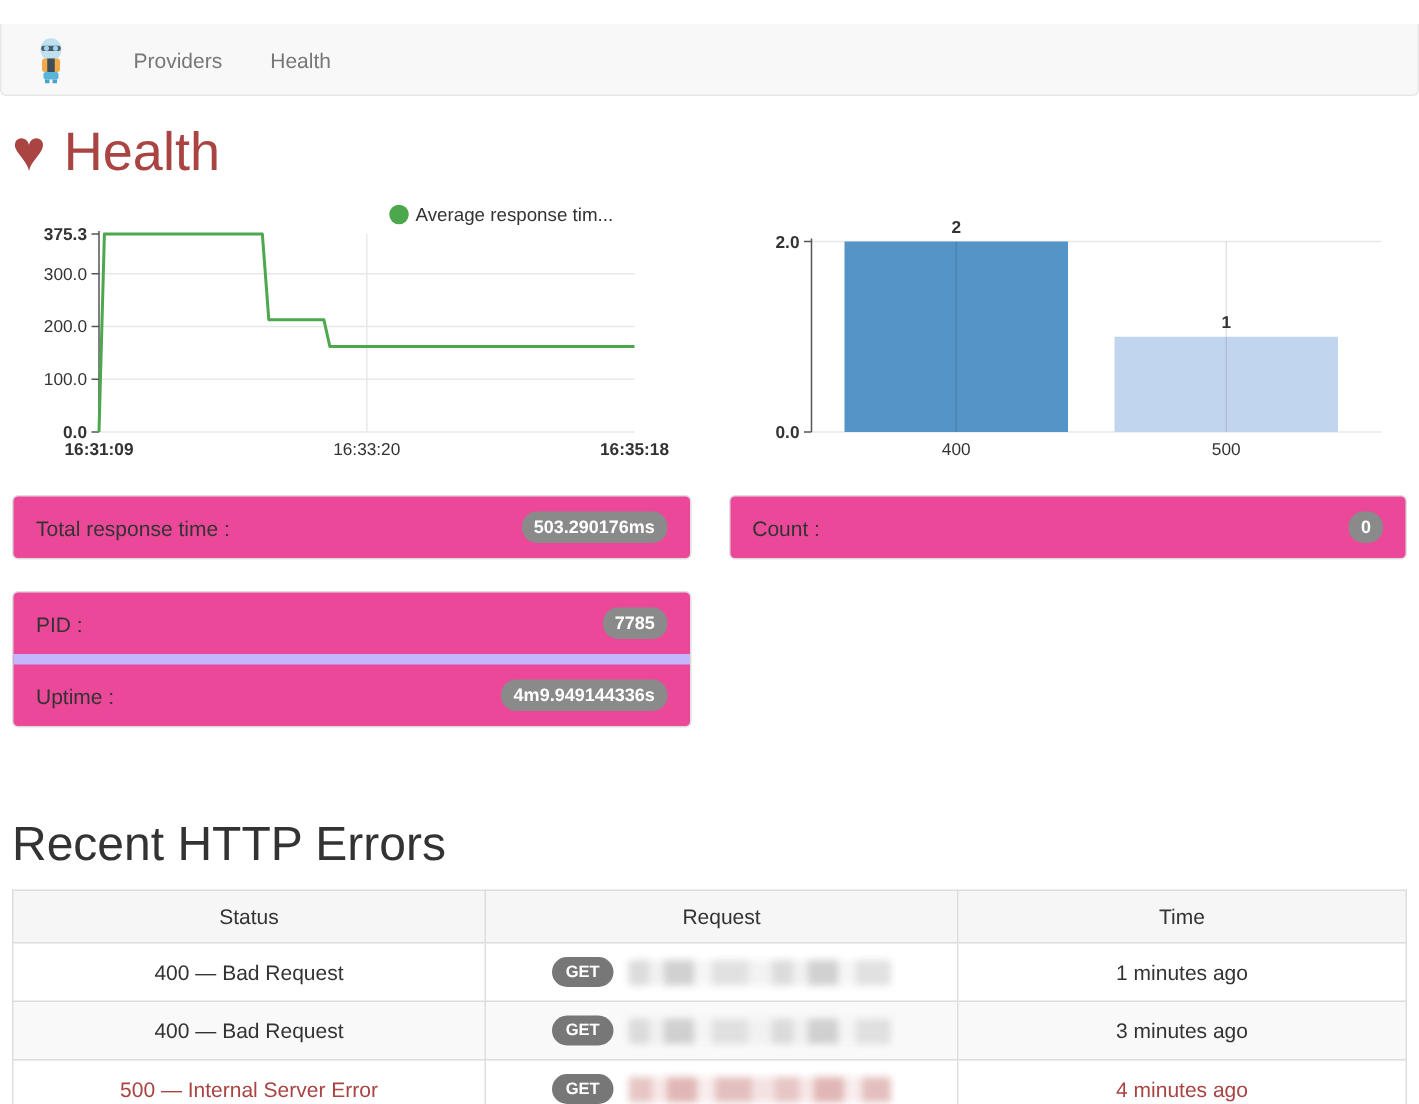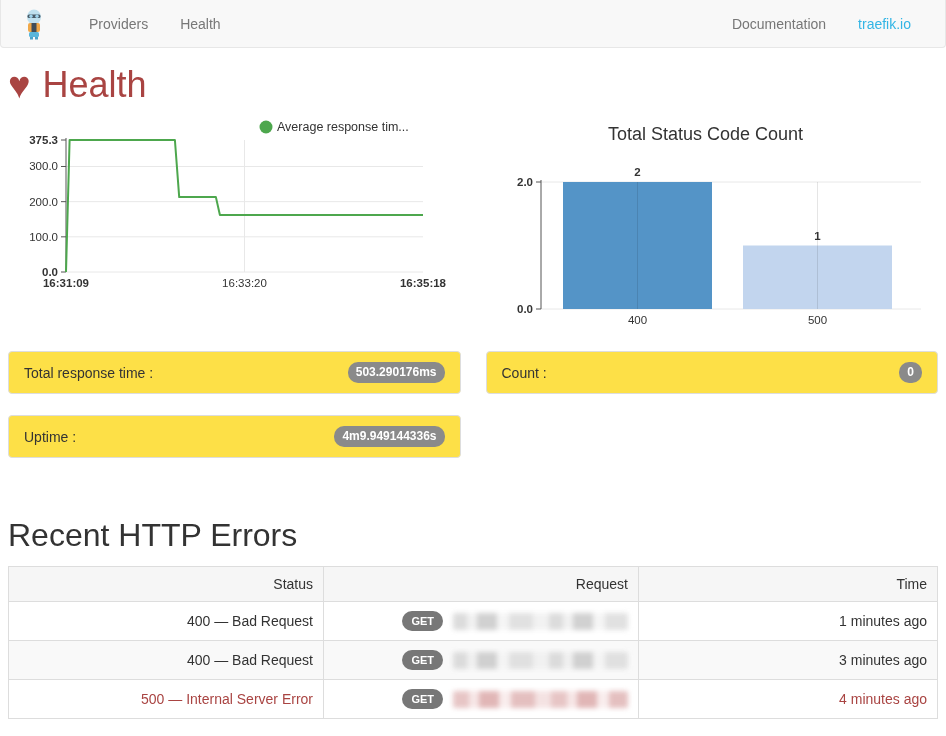--- a/index.html
+++ b/index.html
@@ -7,21 +7,21 @@
   body {
     width: 946px; height: 736px; overflow: hidden;
     font-family: "Liberation Sans", "DejaVu Sans", sans-serif;
     color: #333; font-size: 14px;
   }
   
   .navbar {
     height: 48px; background: #f8f8f8;
     border: 1px solid #e7e7e7; border-top: none;
     border-radius: 0 0 4px 4px;
-    display: flex; align-items: center;
+    display: flex; align-items: center; margin-top: 16px;
   }
   .navbar .brand { margin: 0 26px 0 20px; display:flex; align-items:center; }
   .nav-link {
     color: #777; text-decoration: none; font-size: 14px;
     padding: 0 16px; cursor: pointer;
   }
   .nav-right { margin-left: auto; display:flex; align-items:center; padding-right: 18px; }
   .nav-link.ext { color: #33b5e5; }
   
   .container { padding: 0 8px; }
@@ -30,39 +30,39 @@
     color: #a94442; font-size: 36px; font-weight: 400;
   }
   .heart { font-size: 38px; margin-right: 12px; line-height: 1; }
   
   .charts-row { display: grid; grid-template-columns: 1fr 1fr; margin-top: 4px; }
   .chart-title { text-align: center; font-size: 18px; color: #333; margin: 14px 0 2px 0; }
   .chart-box svg { display:block; }
   
   .panels-row { display: grid; grid-template-columns: 1fr 1fr; column-gap: 25px; margin-top: 14px; }
   .panel {
-    border: 1px solid #ddd; border-radius: 4px; background: #fde047; margin-bottom: 21px;
+    border: 1px solid #ddd; border-radius: 4px; background: #ec4899; margin-bottom: 21px;
   }
   .panel-row {
     display: flex; align-items: center; justify-content: space-between;
     padding: 10px 15px; font-size: 14px; color: #333;
   }
   .panel-row + .panel-row { border-top: 7px solid #c4b5fd; }
   .badge {
     background: #8a8a8a; color: #fff; font-size: 12px; font-weight: bold;
     padding: 3px 8px; border-radius: 10px; min-width: 10px; text-align: center;
     line-height: 1.25;
   }
   
   .errors-heading { font-size: 32px; font-weight: 500; color: #333; margin: 38px 0 12px 0; }
   table.errors {
     width: 100%; border-collapse: collapse; border: 1px solid #ddd; font-size: 14px;
   }
   table.errors th, table.errors td {
-    border: 1px solid #ddd; text-align: right; font-weight: 400;
+    border: 1px solid #ddd; text-align: center; font-weight: 400;
     padding: 9px 10px; vertical-align: middle;
   }
   table.errors thead th { background: #f6f6f6; color: #333; }
   table.errors tbody tr:nth-child(2) { background: #f9f9f9; }
   table.errors td.col-status { width: 315px; }
   table.errors td.col-request { width: 315px; text-decoration: underline; }
   tr.danger td, tr.danger .status-text, tr.danger .time-text { color: #a94442; }
   .method-badge {
     display: inline-block; background: #777; color: #fff; font-weight: bold;
     font-size: 11px; padding: 4px 9px; border-radius: 11px; vertical-align: middle;
@@ -93,24 +93,20 @@
       <circle cx="16" cy="8.2" r="1.7" fill="#9fd4ec"></circle>
       <rect x="7" y="15" width="12" height="9" rx="2" fill="#f0a848"></rect>
       <rect x="10.5" y="15" width="5" height="9" fill="#3f4d58"></rect>
       <rect x="8" y="24" width="10" height="5" rx="1.5" fill="#59b6db"></rect>
       <rect x="9" y="29" width="3" height="2.5" fill="#4aa3c9"></rect>
       <rect x="14" y="29" width="3" height="2.5" fill="#4aa3c9"></rect>
     </svg>
   </span>
   <a class="nav-link">Providers</a>
   <a class="nav-link">Health</a>
-  <span class="nav-right">
-    <a class="nav-link">Documentation</a>
-    <a class="nav-link ext">traefik.io</a>
-  </span>
 </nav>
 
 <div class="container">
 
   <h1 class="page-title">
     <span class="heart">♥</span>
     <span>Health</span>
   </h1>
 
   <div class="charts-row">
@@ -134,21 +130,20 @@
           <text x="50" y="60.48441247002398" font-size="11.5" fill="#333" text-anchor="end" font-weight="normal">300.0</text>
           <line x1="53" y1="30" x2="58" y2="30" stroke="#555" stroke-width="1"></line>
           <text x="50" y="34" font-size="11.5" fill="#333" text-anchor="end" font-weight="bold">375.3</text>
           <text x="58" y="177" font-size="11.5" fill="#333" text-anchor="middle" font-weight="bold">16:31:09</text>
           <text x="236.5" y="177" font-size="11.5" fill="#333" text-anchor="middle" font-weight="normal">16:33:20</text>
           <text x="415" y="177" font-size="11.5" fill="#333" text-anchor="middle" font-weight="bold">16:35:18</text>
           <polyline points="58.0,162.0 61.6,30.0 166.9,30.0 171.2,87.1 207.9,87.1 211.9,105.0 415.0,105.0" fill="none" stroke="#4da74d" stroke-width="2" stroke-linejoin="round"></polyline>
         </svg>
     </div>
     <div class="chart-box">
-      <div class="chart-title">Total Status Code Count</div>
       <svg id="bar-chart" width="465" height="190">
           <line x1="68" y1="35" x2="448" y2="35" stroke="#e8e8e8" stroke-width="1"></line>
           <line x1="68" y1="162" x2="448" y2="162" stroke="#e8e8e8" stroke-width="1"></line>
           <rect x="90" y="35" width="149" height="127" fill="#5494c7"></rect>
           <rect x="270" y="98.5" width="149" height="63.5" fill="#c2d5ee"></rect>
           <line x1="164.5" y1="35" x2="164.5" y2="162" stroke="rgba(0,0,0,0.10)" stroke-width="1"></line>
           <line x1="344.5" y1="35" x2="344.5" y2="162" stroke="rgba(0,0,0,0.10)" stroke-width="1"></line>
           <line x1="68" y1="33" x2="68" y2="162" stroke="#555" stroke-width="1"></line>
           <line x1="63" y1="162" x2="68" y2="162" stroke="#555" stroke-width="1"></line>
           <text x="60" y="166" font-size="11.5" fill="#333" text-anchor="end" font-weight="bold">0.0</text>
@@ -164,20 +159,24 @@
 
   <div class="panels-row">
     <div id="stats-left">
         <div class="panel">
           <div class="panel-row">
             <span>Total response time :</span>
             <span class="badge">503.290176ms</span>
           </div>
         </div>
         <div class="panel">
+          <div class="panel-row">
+            <span>PID :</span>
+            <span class="badge">7785</span>
+          </div>
           <div class="panel-row">
             <span>Uptime :</span>
             <span class="badge">4m9.949144336s</span>
           </div>
         </div>
       </div>
     <div id="stats-right">
         <div class="panel">
           <div class="panel-row">
             <span>Count :</span>

